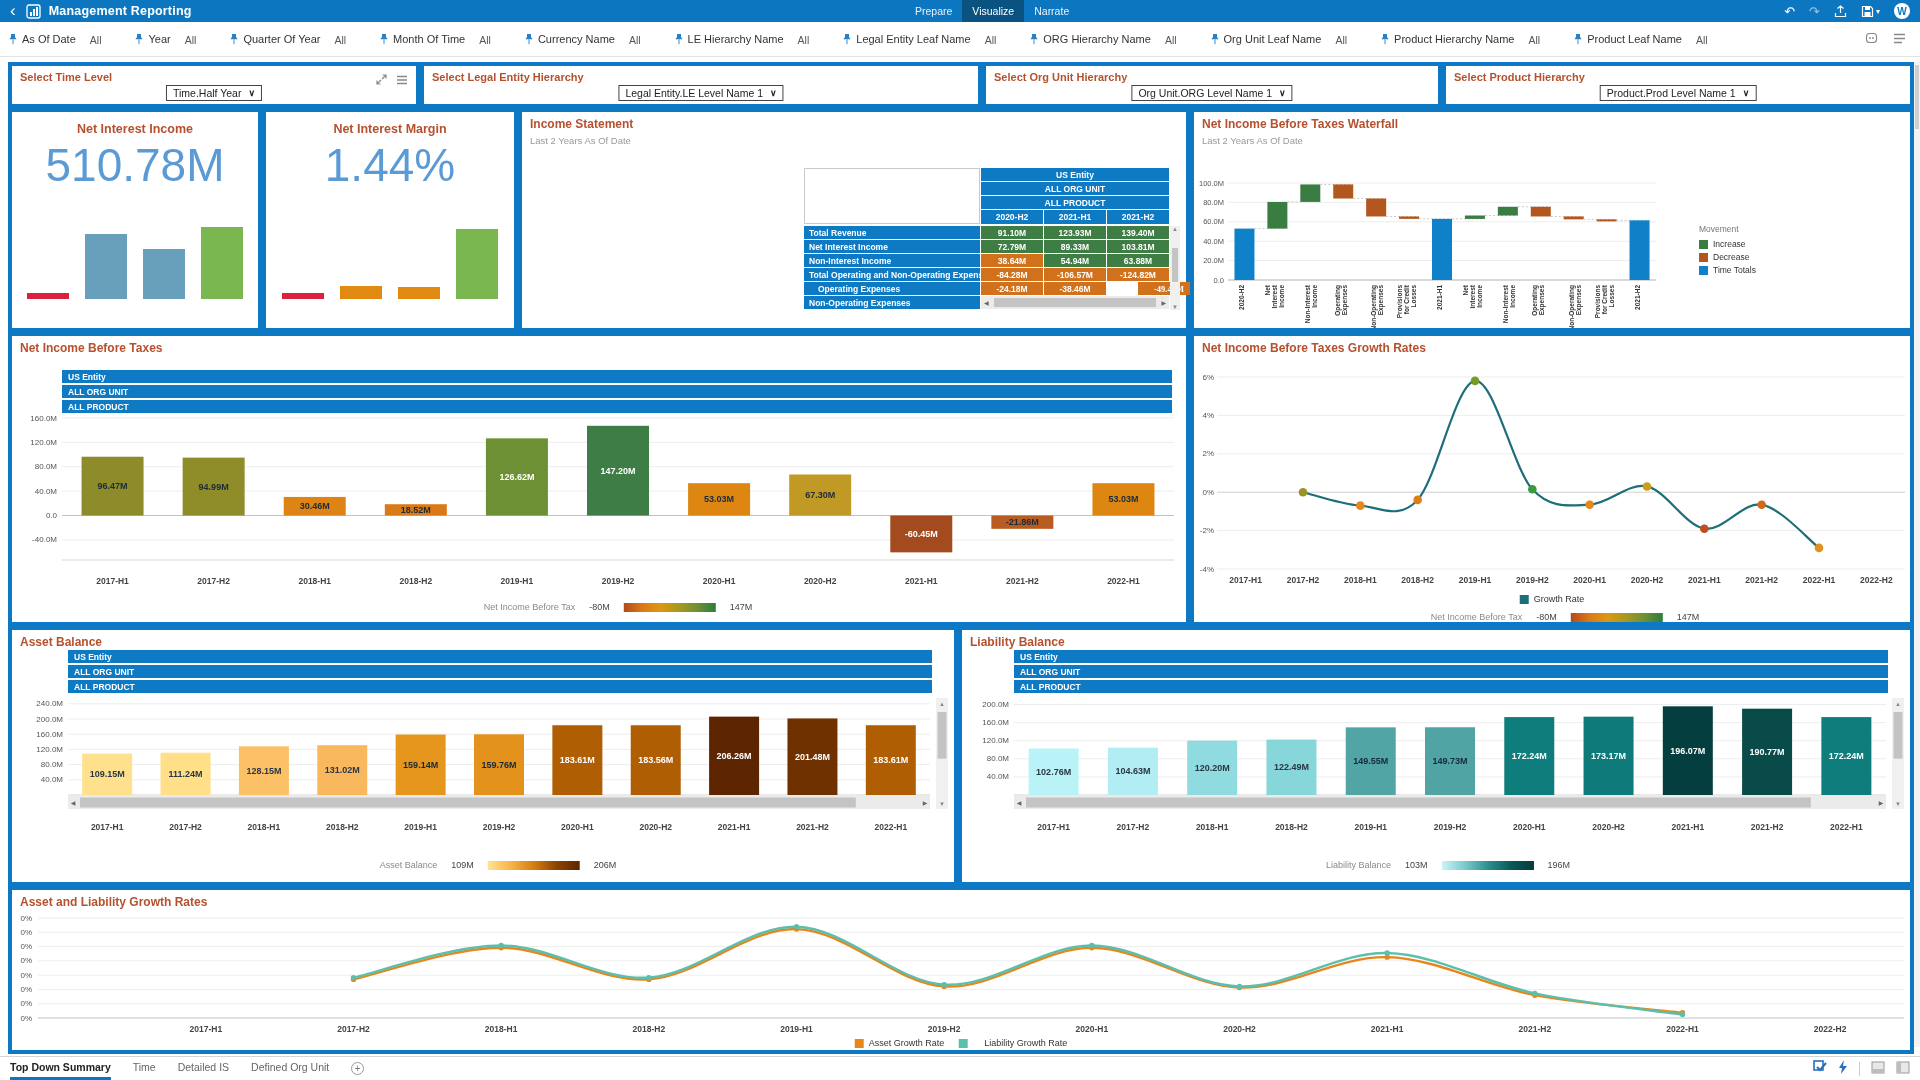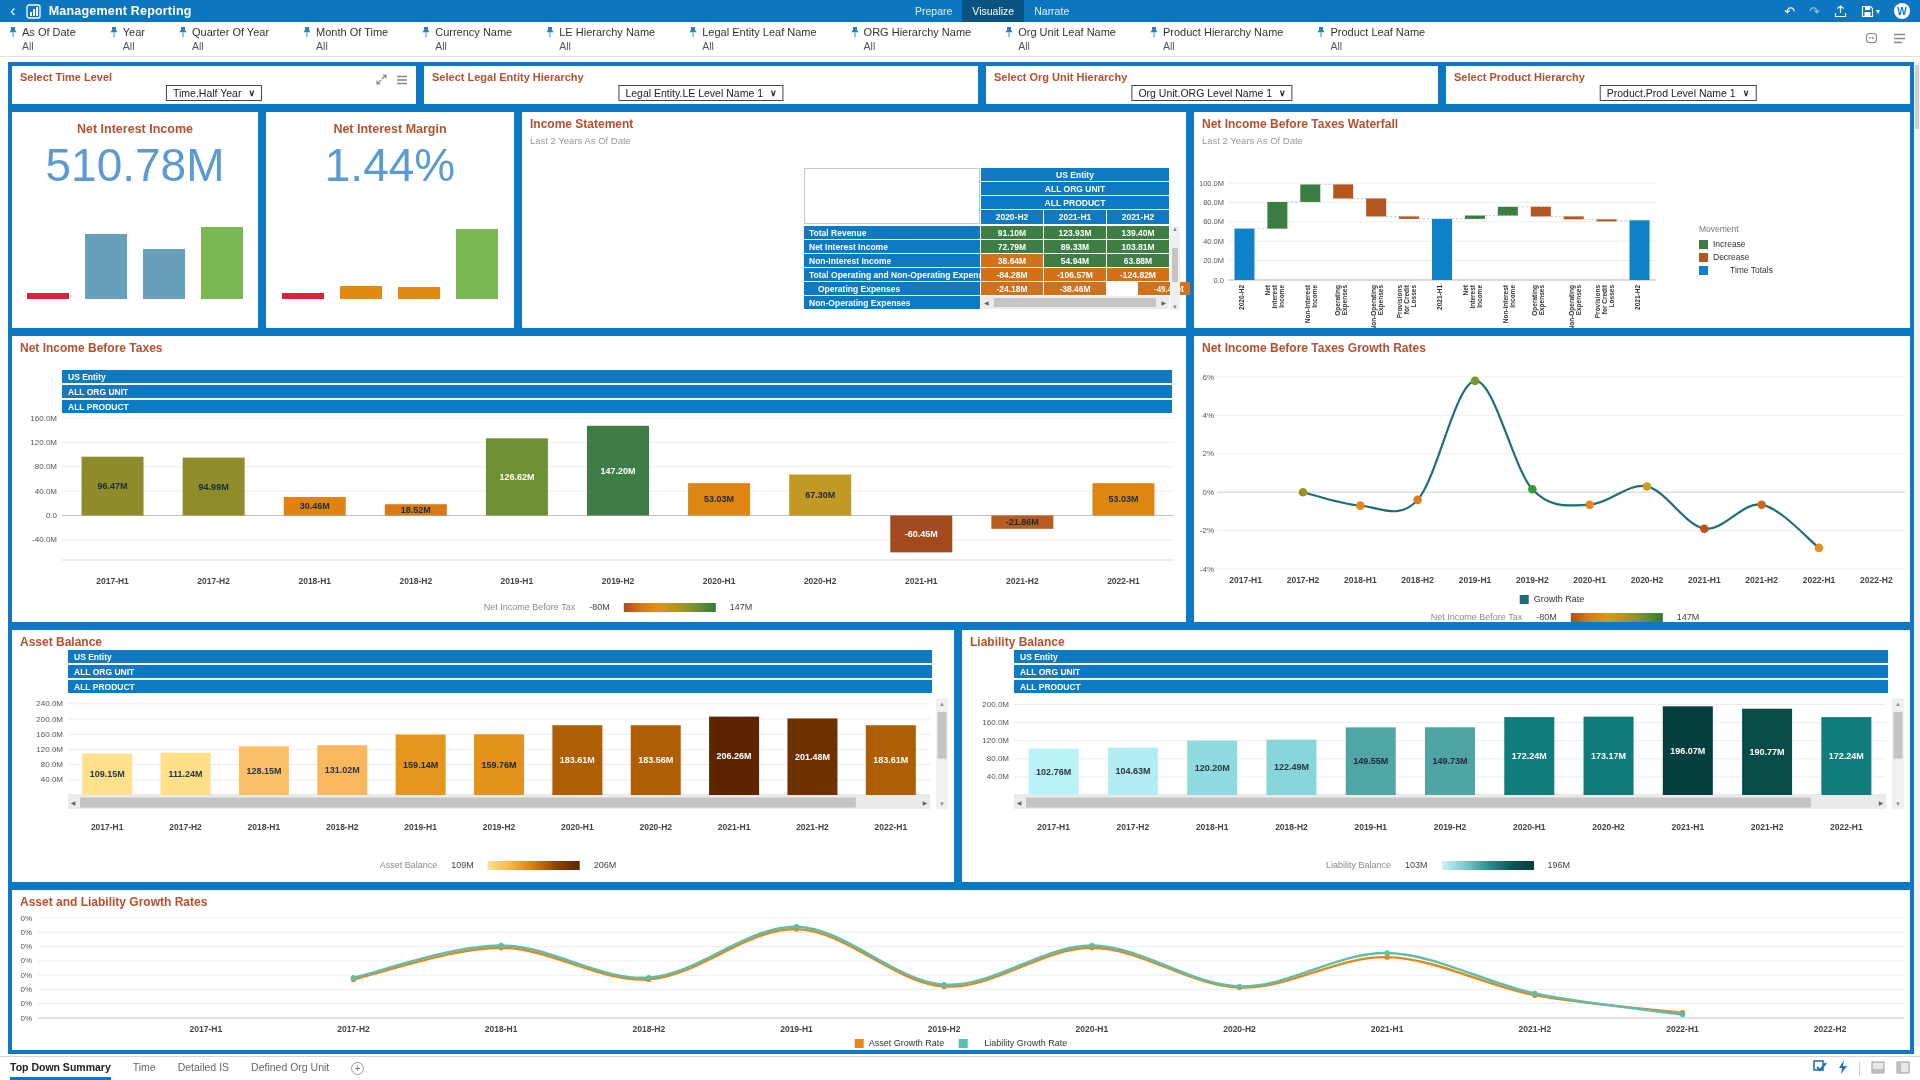--- a/index.html
+++ b/index.html
@@ -13,21 +13,21 @@
   #mode-tabs{position:absolute;left:905px;top:0;height:22px;display:flex;align-items:stretch}
   .mtab{padding:0 10px;display:flex;align-items:center;font-size:10.5px;color:#e8f2fa;cursor:pointer}
   .mtab.active{background:#0a527f;color:#fff}
   #topbar-actions{margin-left:auto;display:flex;align-items:center;gap:14px}
   .tico{font-size:13px;line-height:13px;color:#fff;cursor:pointer;display:flex;align-items:center}
   .tico.dim{opacity:.55}
   #avatar{width:16px;height:16px;border-radius:50%;background:#fff;color:#0d76c0;font-size:10px;font-weight:bold;display:flex;align-items:center;justify-content:center}
   
   #filterbar{height:35px;border-bottom:1px solid #e2e2e2;display:flex;align-items:center;padding-left:8px;position:relative;background:#fff}
   #filter-list{display:flex;align-items:center}
-  .fitem{display:flex;flex-direction:column;justify-content:center;margin-right:33px;cursor:pointer}
+  .fitem{display:flex;flex-direction:row;justify-content:center;margin-right:33px;cursor:pointer}
   .ftop{display:flex;align-items:center;gap:4px}
   .flabel{font-size:11px;color:#333}
   .fval{font-size:10.5px;color:#555;padding-left:14px;margin-top:2px}
   #filterbar-icons{margin-left:auto;margin-right:14px;display:flex;gap:14px;align-items:center}
   
   #canvas{position:relative;height:999px;background:#fff}
   .panel{position:absolute;background:#fff;border:4px solid #0d78c4}
   .ptitle{position:absolute;left:8px;top:5px;font-size:12px;font-weight:bold;color:#b5512f;white-space:nowrap}
   .ptitle.sm{font-size:11px}
   .psub{position:absolute;left:8px;top:23px;font-size:9.5px;color:#9a9a9a}
@@ -442,21 +442,21 @@
         <div style="position: absolute; left: 505px; top: 112px; font-size: 8.5px; color: rgb(51, 51, 51);">
           <div style="color: rgb(119, 119, 119); margin-bottom: 5px;">Movement</div>
           <div style="display: flex; align-items: center; gap: 5px; margin-bottom: 3px;">
             <span class="sq" style="background: rgb(58, 125, 66);"></span>
             <span>Increase</span>
           </div>
           <div style="display: flex; align-items: center; gap: 5px; margin-bottom: 3px;">
             <span class="sq" style="background: rgb(179, 87, 31);"></span>
             <span>Decrease</span>
           </div>
-          <div style="display: flex; align-items: center; gap: 22px; margin-bottom: 3px;">
+          <div style="display: flex; align-items: center; gap: 5px; margin-bottom: 3px;">
             <span class="sq" style="background: rgb(15, 129, 200);"></span>
             <span>Time Totals</span>
           </div>
         </div>
       </div>
   </div>
 
   <div class="panel" id="p-nibt">
     <span class="ptitle">Net Income Before Taxes</span>
     <div class="chartbox" id="c-nibt">

